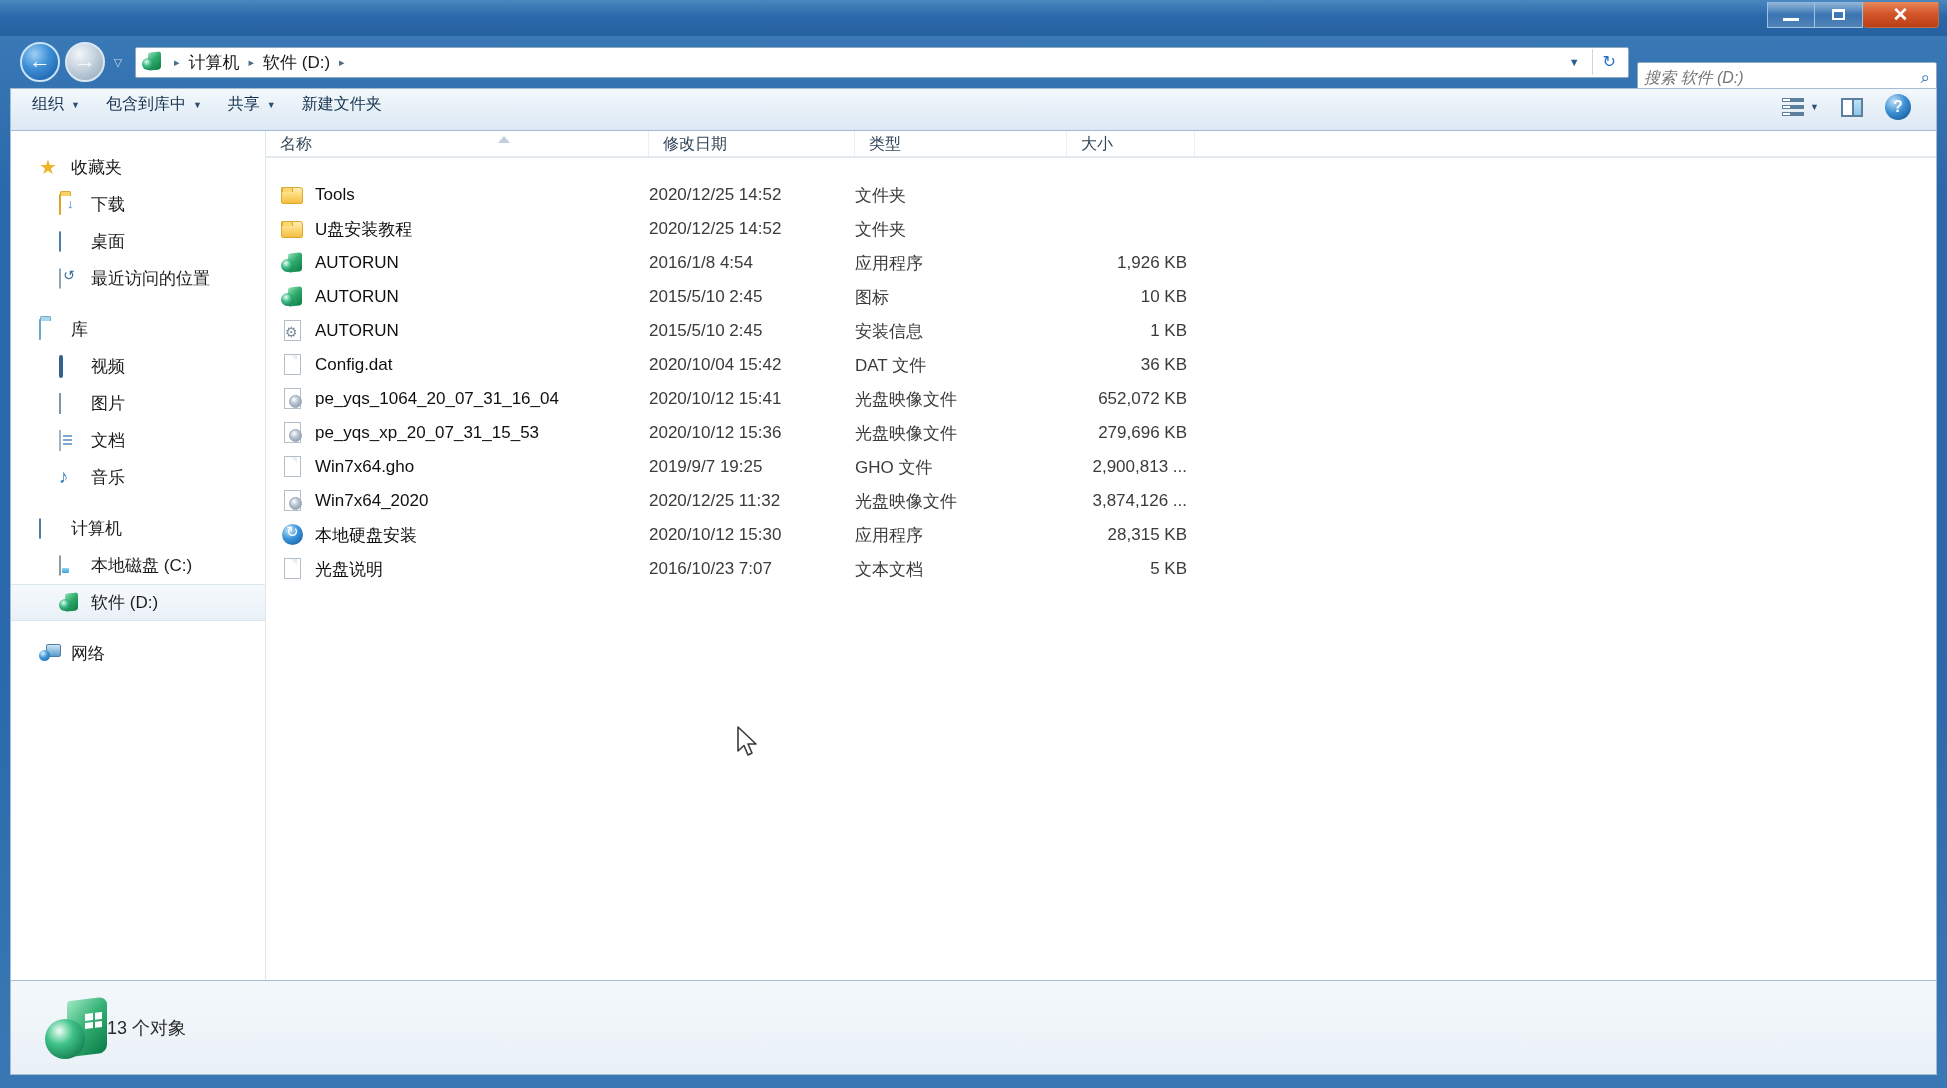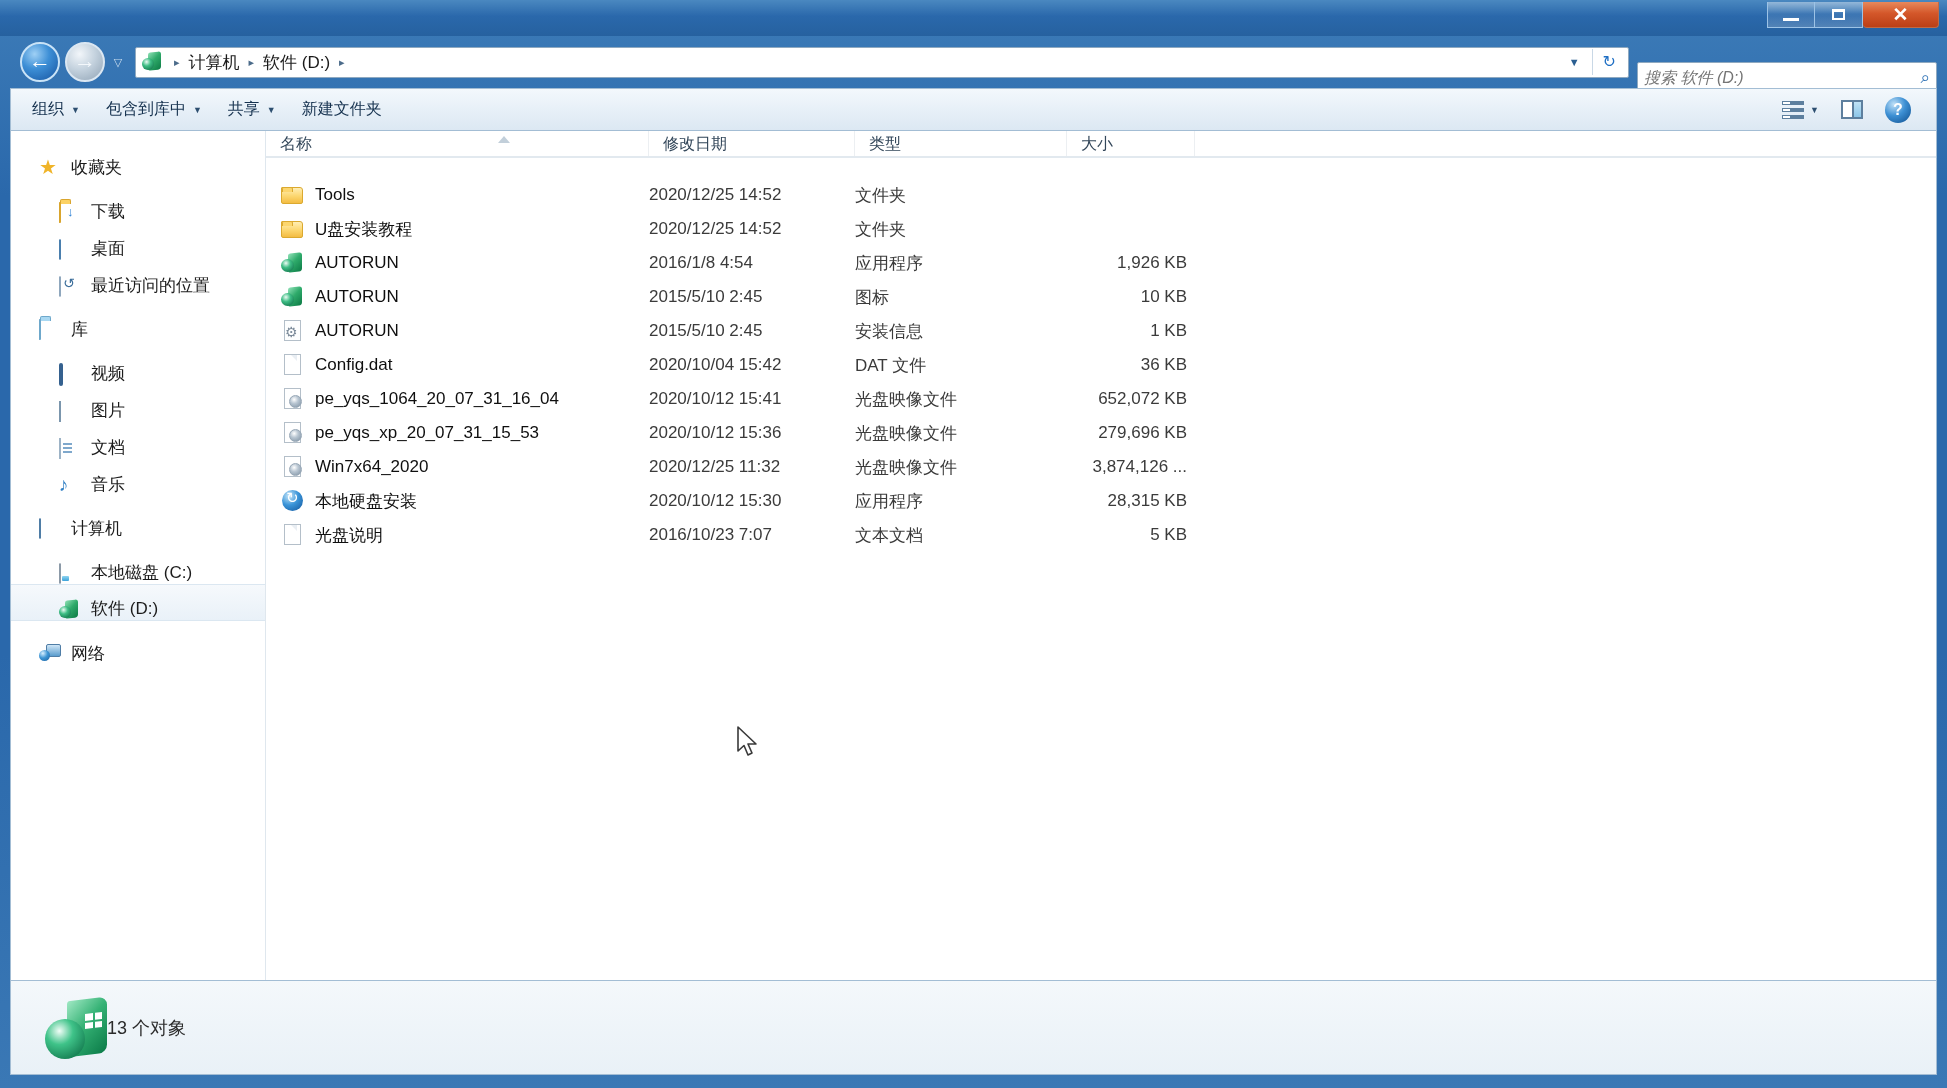--- a/index.html
+++ b/index.html
@@ -125,21 +125,21 @@
     font-family: "Liberation Sans", "DejaVu Sans", sans-serif;
     background: transparent; min-width: 0;
   }
   #search-icon { color: #2a6fb5; font-size: 17px; flex: none; }
 
   
   #toolbar {
     position: absolute; left: 10px; top: 88px; width: 1927px; height: 42px;
     background: linear-gradient(180deg, #f3f8fc 0%, #e6eff7 55%, #dce8f3 100%);
     border: 1px solid #a3bdd4; border-bottom: none;
-    display: flex; align-items: center; padding: 0 8px;
+    display: flex; align-items: flex-start; padding: 0 8px;
   }
   .tb-btn {
     font-size: 16px; color: #16324f; padding: 5px 13px; white-space: nowrap;
     display: flex; align-items: center; gap: 7px; border-radius: 3px;
   }
   .tb-caret { font-size: 9px; color: #2d4f70; }
   #toolbar-right { margin-left: auto; display: flex; align-items: center; gap: 4px; padding-right: 8px; }
   #view-icon {
     width: 22px; height: 18px; display: flex; flex-direction: column; justify-content: space-between;
   }
@@ -177,21 +177,21 @@
     border-right: 1px solid #dfe7ee;
     padding-top: 18px;
     overflow: hidden;
   }
   .nav-group { margin-bottom: 14px; }
   .nav-row {
     display: flex; align-items: center; height: 37px;
     padding-left: 28px; gap: 10px; font-size: 17px; color: #1c1c1c;
     white-space: nowrap;
   }
-  .nav-row.child { padding-left: 48px; align-items: flex-end; }
+  .nav-row.child { padding-left: 48px; }
   .nav-row.selected {
     background: linear-gradient(180deg, #f6f9fc 0%, #e9f1f8 100%);
     border-top: 1px solid #dbe7f1; border-bottom: 1px solid #dbe7f1;
   }
   .nav-ico { width: 22px; height: 20px; flex: none; position: relative; }
 
   .ico-star {
     color: #f0b429; font-size: 20px; line-height: 19px;
   }
   .ico-folder {
@@ -666,20 +666,32 @@
               <span>pe_yqs_xp_20_07_31_15_53</span>
             </div>
             <div class="cell date">2020/10/12 15:36</div>
             <div class="cell type">光盘映像文件</div>
             <div class="cell size">279,696 KB</div>
             <div class="cell rest"></div>
           </div>
           <div class="row">
             <div class="cell name">
               <span class="fico">
+                <span class="fico-page corner" style="position: absolute;"></span>
+              </span>
+              <span>Win7x64.gho</span>
+            </div>
+            <div class="cell date">2019/9/7 19:25</div>
+            <div class="cell type">GHO 文件</div>
+            <div class="cell size">2,900,813 ...</div>
+            <div class="cell rest"></div>
+          </div>
+          <div class="row">
+            <div class="cell name">
+              <span class="fico">
                 <span class="fico-iso" style="position: absolute;"></span>
               </span>
               <span>Win7x64_2020</span>
             </div>
             <div class="cell date">2020/12/25 11:32</div>
             <div class="cell type">光盘映像文件</div>
             <div class="cell size">3,874,126 ...</div>
             <div class="cell rest"></div>
           </div>
           <div class="row">

